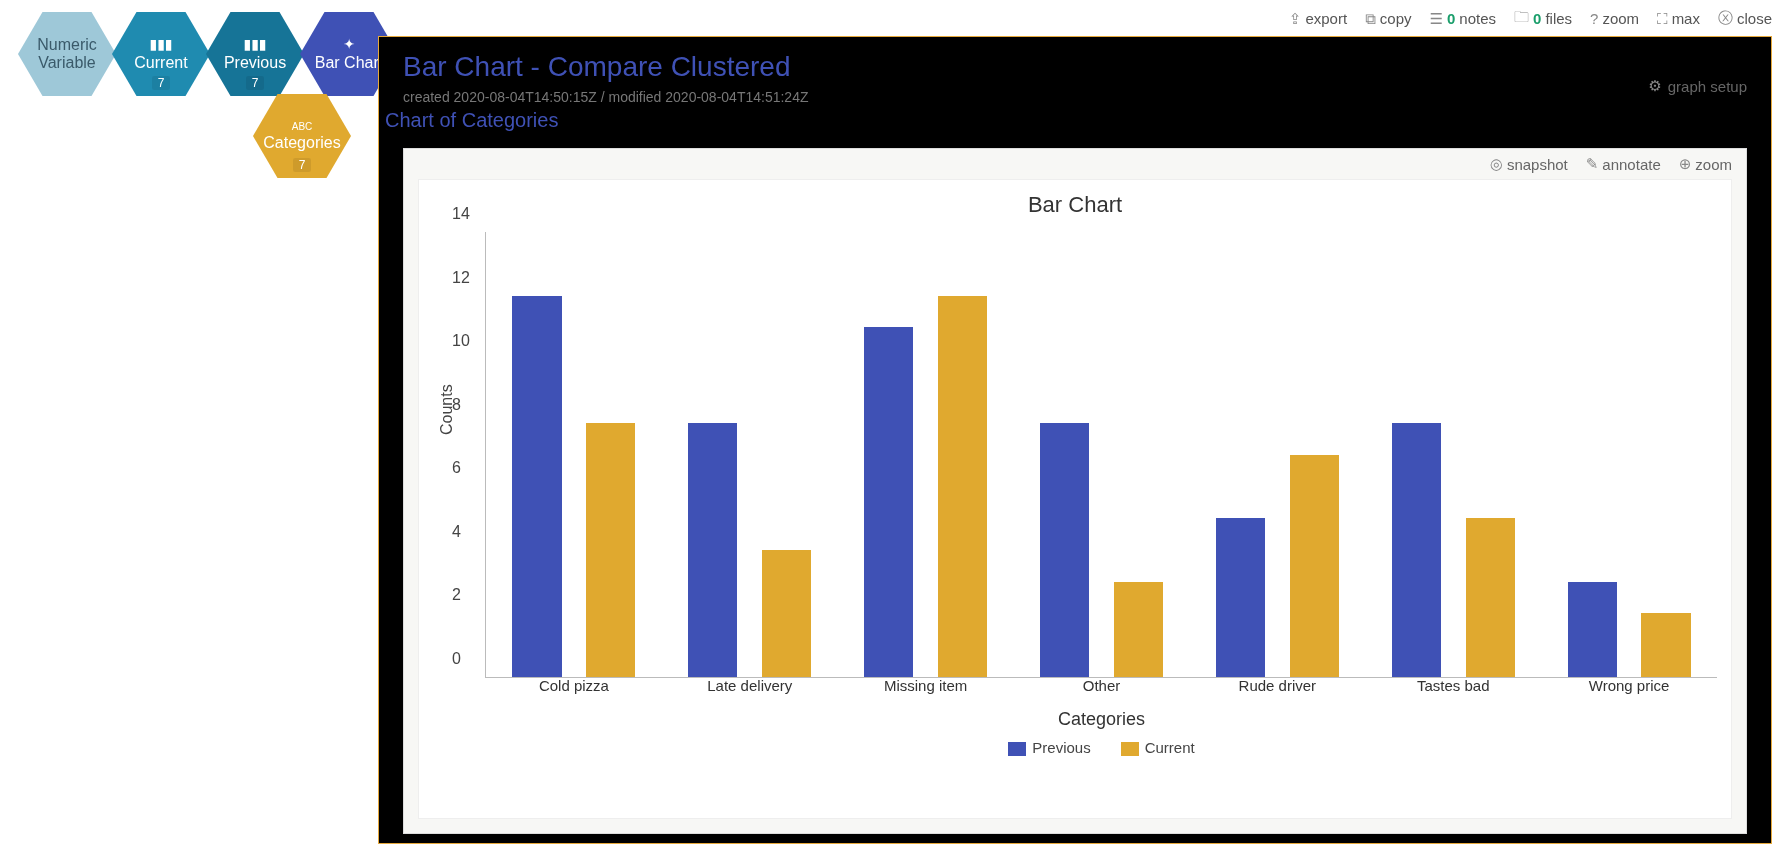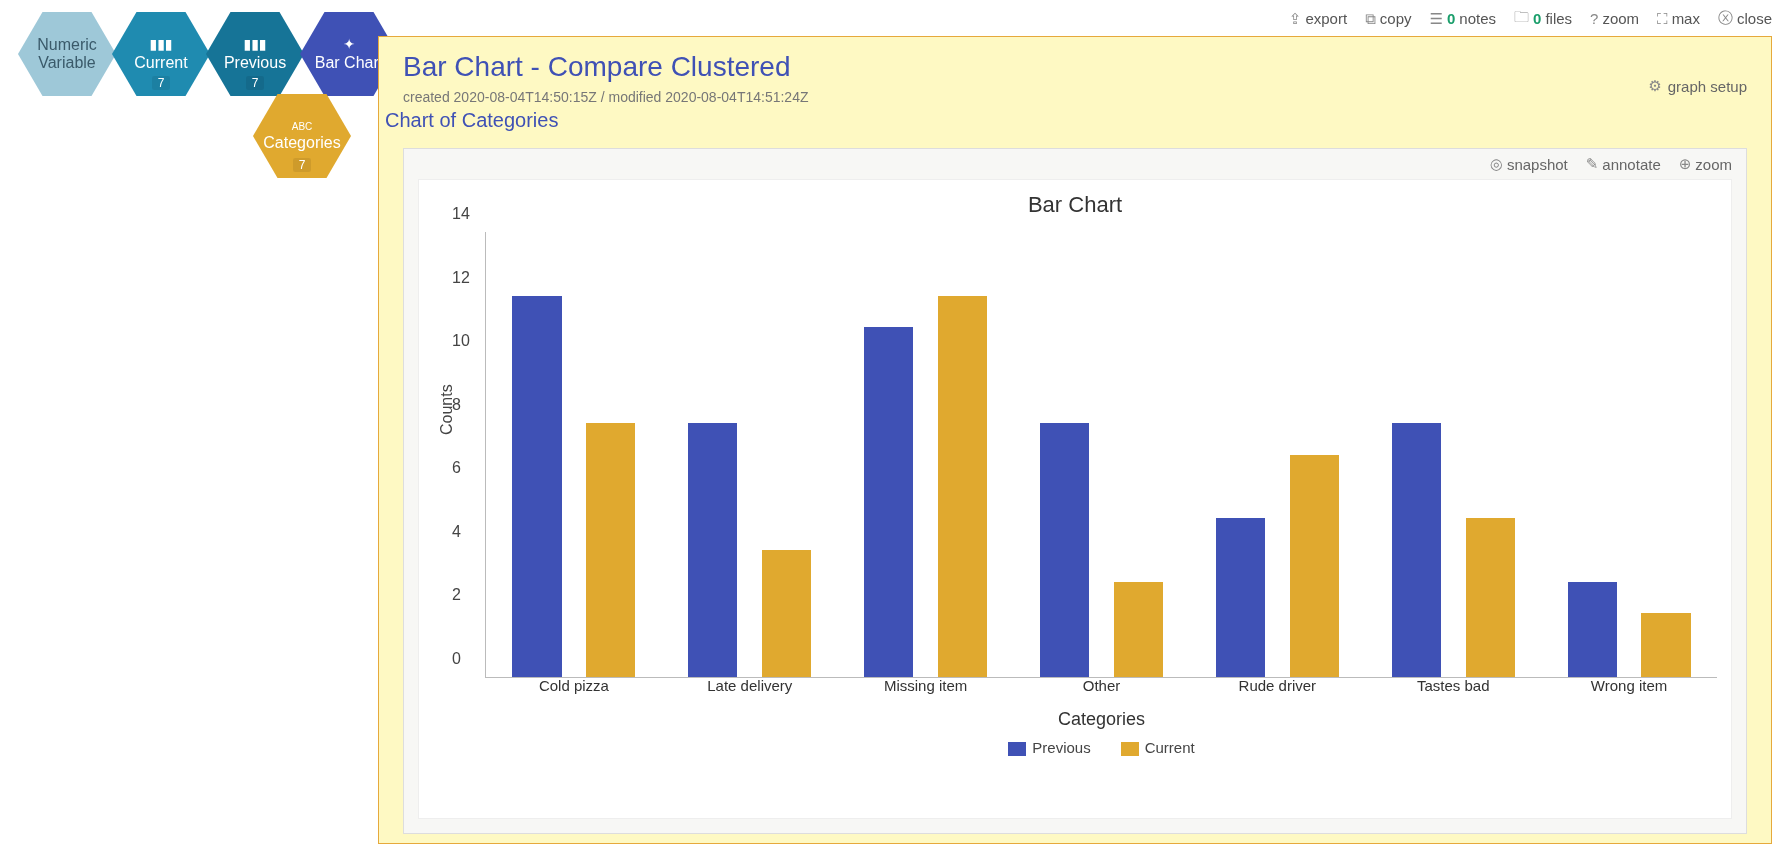--- a/index.html
+++ b/index.html
@@ -59,21 +59,21 @@
   }
   .tb-item { display: flex; align-items: center; gap: 4px; cursor: pointer; }
   .tb-item .cnt { color: #1a9e6b; font-weight: 600; }
   .tb-icon { font-size: 15px; color:#888; }
 
   
   .main-panel {
     position: absolute;
     top: 36px; left: 378px; right: 18px; bottom: 10px;
     border: 1px solid #e6a93c;
-    background: #fef9c3;
+    background: #000000;
   }
   .panel-header {
     padding: 14px 24px 8px 24px;
     display: flex;
     justify-content: space-between;
     align-items: flex-start;
   }
   .page-title {
     font-size: 28px;
     color: #3f51b5;
@@ -298,17 +298,17 @@
           <div class="ytick" style="bottom: 57.1429%;">8</div>
           <div class="ytick" style="bottom: 71.4286%;">10</div>
           <div class="ytick" style="bottom: 85.7143%;">12</div>
           <div class="ytick" style="bottom: 100%;">14</div>
           <div class="xtick" style="left: 7.14286%;">Cold pizza</div>
           <div class="xtick" style="left: 21.4286%;">Late delivery</div>
           <div class="xtick" style="left: 35.7143%;">Missing item</div>
           <div class="xtick" style="left: 50%;">Other</div>
           <div class="xtick" style="left: 64.2857%;">Rude driver</div>
           <div class="xtick" style="left: 78.5714%;">Tastes bad</div>
-          <div class="xtick" style="left: 92.8571%;">Wrong item</div>
+          <div class="xtick" style="left: 92.8571%;">Wrong price</div>
         </div>
     </div>
   </div>
 </div>
 
 </body></html>

